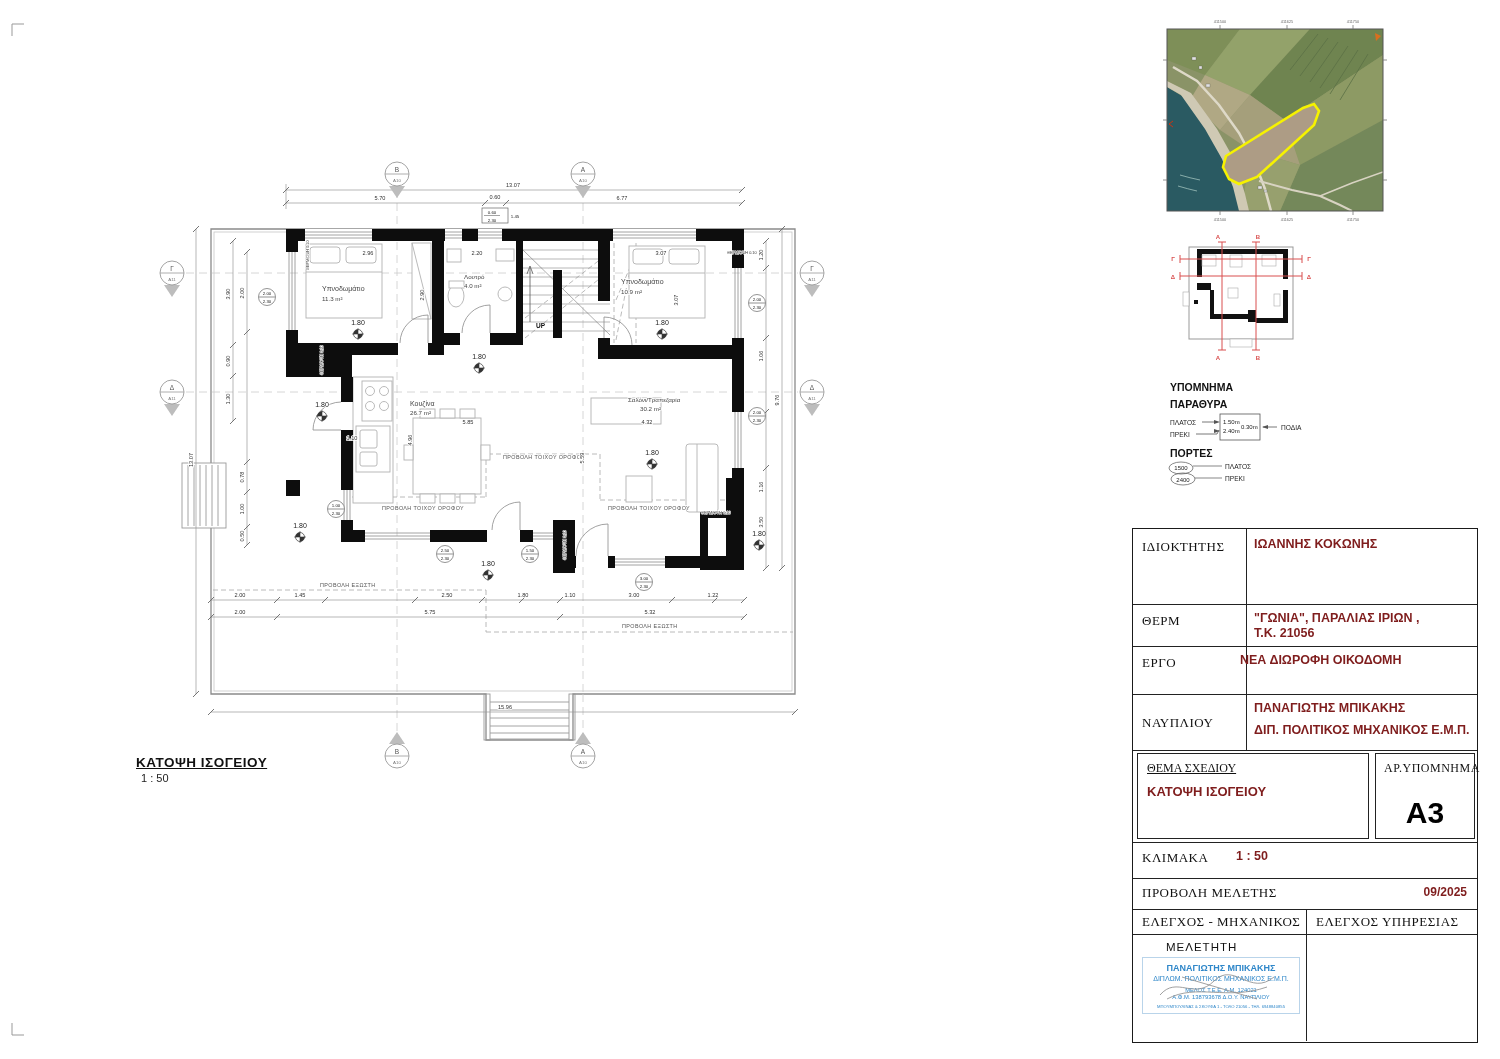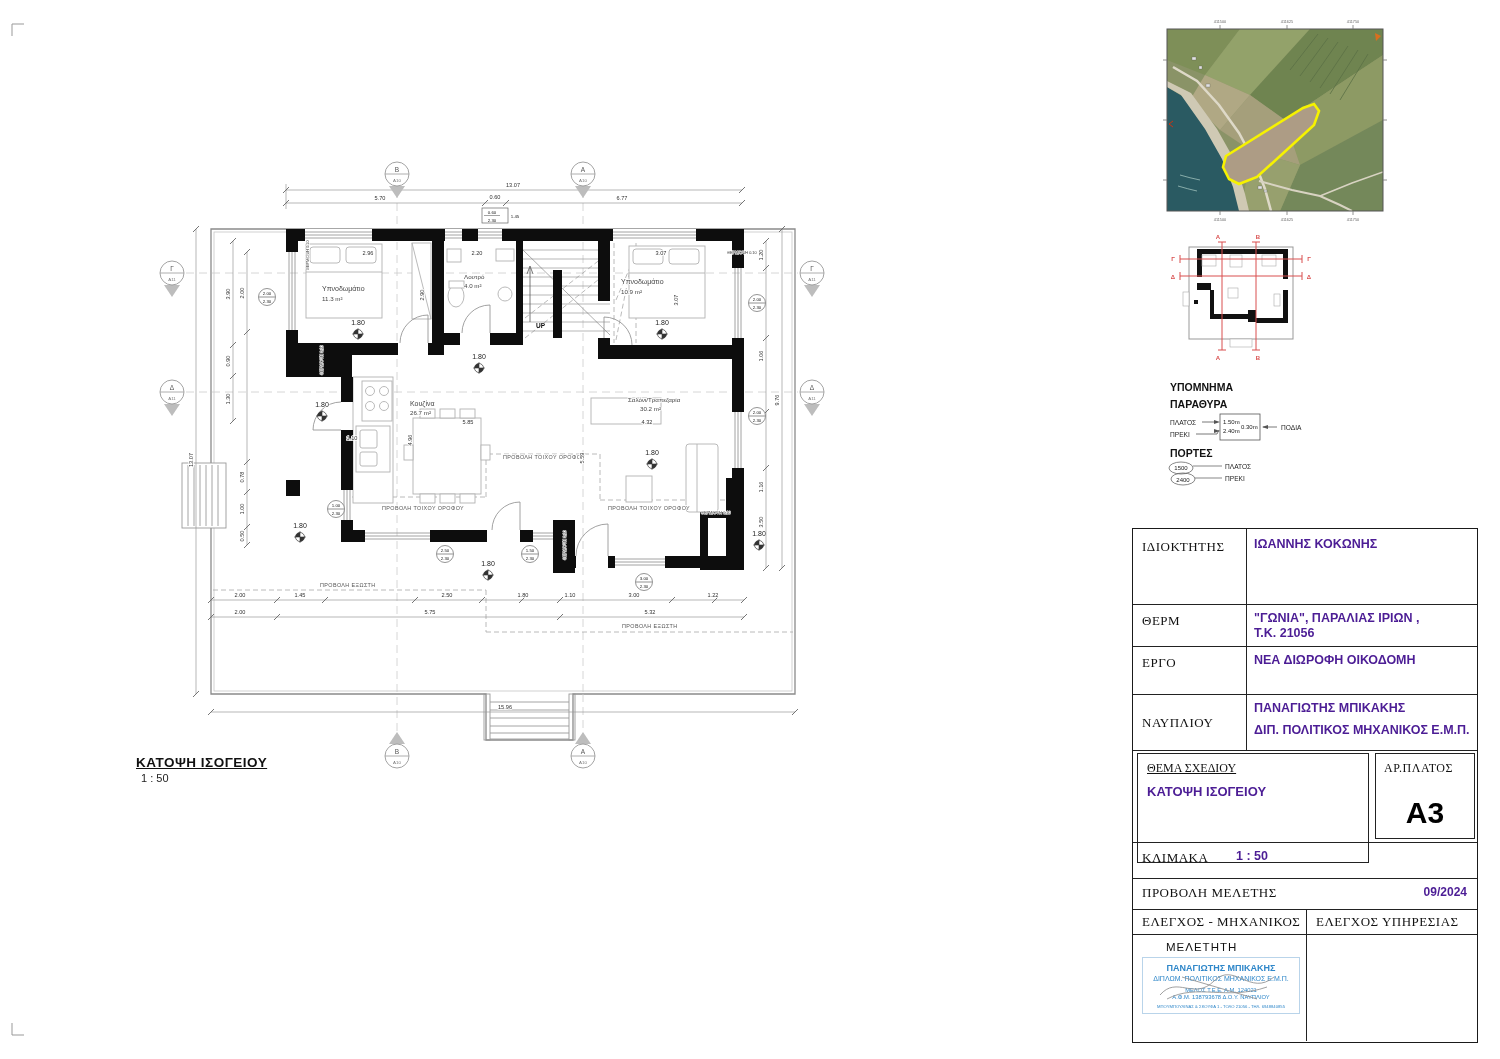--- a/index.html
+++ b/index.html
@@ -21,21 +21,21 @@
   .lgt{font-size:6.6px;fill:#222;}
   .lgv{font-size:6px;fill:#222;}
   .kpl{font-size:6px;fill:#d94f4f;text-anchor:middle;font-weight:bold;}
   .mapt{font-size:3.8px;fill:#666;text-anchor:middle;}
   
   .tb{position:absolute;left:1132px;top:528px;width:346px;height:515px;background:#fff;
       border:1.6px solid #1a1a1a;box-sizing:border-box;}
   .tb .hline{position:absolute;left:0;width:100%;height:0;border-top:1.2px solid #222;}
   .tb .vline{position:absolute;width:0;border-left:1.2px solid #222;}
   .lbl{position:absolute;font-family:"Liberation Serif",serif;font-size:13px;color:#111;letter-spacing:.5px;}
-  .val{position:absolute;font-family:"Liberation Sans",sans-serif;font-weight:bold;font-size:12.5px;color:#4c1d95;}
+  .val{position:absolute;font-family:"Liberation Sans",sans-serif;font-weight:bold;font-size:12.5px;color:#7f1d1d;}
   .subbox{position:absolute;border:1.2px solid #222;box-sizing:border-box;}
   .subj-lbl{font-family:"Liberation Serif",serif;font-size:12px;text-decoration:underline;color:#111;position:absolute;left:9px;top:7px;}
   .num{font-family:"Liberation Sans",sans-serif;font-weight:bold;font-size:30px;color:#000;position:absolute;left:0;right:0;top:42px;text-align:center;}
   .stamp-head{position:absolute;font-size:11.5px;color:#111;letter-spacing:1px;}
   .stampbox{position:absolute;border:1px solid #b9d4ea;box-sizing:border-box;text-align:center;color:#2f87c9;}
   .stampbox div{line-height:1.35;}
   .s1{font-size:9px;font-weight:bold;margin-top:4px;}
   .s2{font-size:7px;}
   .s3{font-size:5.8px;margin-top:3px;}
   .s4{font-size:5.8px;}
@@ -563,38 +563,38 @@
   <div class="hline" style="top:380px"></div>
   <div class="hline" style="top:405px"></div>
   <div class="vline" style="left:173px;top:380px;height:132px"></div>
 
   <div class="lbl" style="left:9px;top:10px">ΙΔΙΟΚΤΗΤΗΣ</div>
   <div class="val" style="left:121px;top:8px">ΙΩΑΝΝΗΣ ΚΟΚΩΝΗΣ</div>
   <div class="lbl" style="left:9px;top:84px">ΘΕΡΜ</div>
   <div class="val" style="left:121px;top:82px">"ΓΩΝΙΑ", ΠΑΡΑΛΙΑΣ ΙΡΙΩΝ ,</div>
   <div class="val" style="left:121px;top:97px">Τ.Κ. 21056</div>
   <div class="lbl" style="left:9px;top:126px">ΕΡΓΟ</div>
-  <div class="val" style="left:121px;top:124px">ΝΕΑ ΔΙΩΡΟΦΗ ΟΙΚΟΔΟΜΗ</div>
+  <div class="val" style="left:107px;top:124px">ΝΕΑ ΔΙΩΡΟΦΗ ΟΙΚΟΔΟΜΗ</div>
   <div class="lbl" style="left:9px;top:186px">ΝΑΥΠΛΙΟΥ</div>
   <div class="val" style="left:121px;top:172px">ΠΑΝΑΓΙΩΤΗΣ ΜΠΙΚΑΚΗΣ</div>
   <div class="val" style="left:121px;top:194px">ΔΙΠ. ΠΟΛΙΤΙΚΟΣ ΜΗΧΑΝΙΚΟΣ Ε.Μ.Π.</div>
 
-  <div class="subbox" style="left:4px;top:224px;width:232px;height:110px">
+  <div class="subbox" style="left:4px;top:224px;width:232px;height:86px">
     <div class="subj-lbl">ΘΕΜΑ ΣΧΕΔΙΟΥ</div>
     <div class="val" style="left:9px;top:30px;font-size:13px">ΚΑΤΟΨΗ ΙΣΟΓΕΙΟΥ</div>
   </div>
   <div class="subbox" style="left:242px;top:224px;width:100px;height:86px">
-    <div class="lbl" style="left:8px;top:7px;font-size:12px">ΑΡ.ΠΛΑΤΟΣ</div>
+    <div class="lbl" style="left:8px;top:7px;font-size:12px">ΑΡ.ΥΠΟΜΝΗΜΑ</div>
     <div class="num">A3</div>
   </div>
 
   <div class="lbl" style="left:9px;top:321px">ΚΛΙΜΑΚΑ</div>
   <div class="val" style="left:103px;top:320px">1 : 50</div>
   <div class="lbl" style="left:9px;top:356px">ΠΡΟΒΟΛΗ ΜΕΛΕΤΗΣ</div>
-  <div class="val" style="right:10px;top:356px;font-size:12px">09/2024</div>
+  <div class="val" style="right:10px;top:356px;font-size:12px">09/2025</div>
   <div class="lbl" style="left:9px;top:385px">ΕΛΕΓΧΟΣ - ΜΗΧΑΝΙΚΟΣ</div>
   <div class="lbl" style="left:183px;top:385px">ΕΛΕΓΧΟΣ ΥΠΗΡΕΣΙΑΣ</div>
 
   <div class="stamp-head" style="left:33px;top:412px">ΜΕΛΕΤΗΤΗ</div>
   <div class="stampbox" style="left:9px;top:428px;width:158px;height:57px">
     <div class="s1">ΠΑΝΑΓΙΩΤΗΣ ΜΠΙΚΑΚΗΣ</div>
     <div class="s2">ΔΙΠΛΩΜ. ΠΟΛΙΤΙΚΟΣ ΜΗΧΑΝΙΚΟΣ Ε.Μ.Π.</div>
     <div class="s3">ΜΕΛΟΣ Τ.Ε.Ε.  Α.Μ. 124021</div>
     <div class="s4">Α.Φ.Μ. 138793678  Δ.Ο.Υ. ΝΑΥΠΛΙΟΥ</div>
     <div class="s5">ΜΠΟΥΜΠΟΥΛΙΝΑΣ &amp; ΣΚΟΥΦΑ 1 - ΤΟΛΟ 21056 - ΤΗΛ. 6948840855</div>

